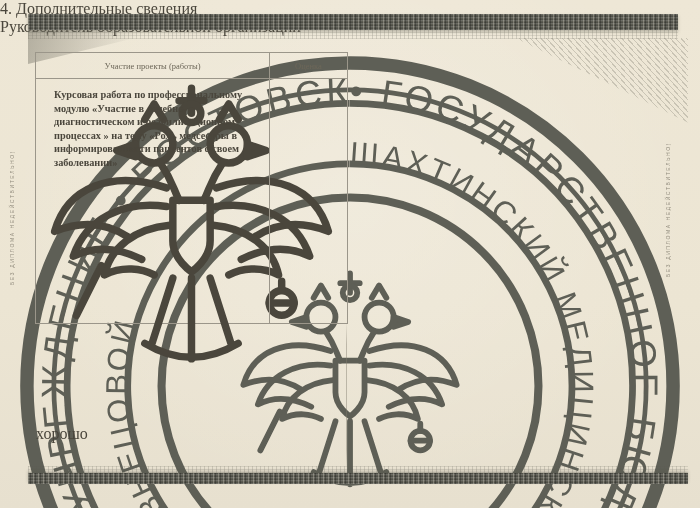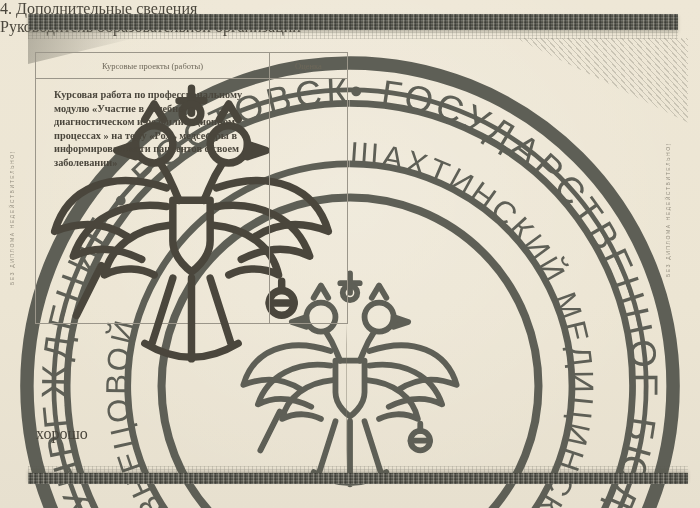--- a/index.html
+++ b/index.html
@@ -108,21 +108,21 @@
   <div class="curl-tl"></div>
   <div class="curl-tr"></div>
   <div class="fold" style="left:346px; top:322px; height:150px;"></div>
 
   <div class="edge-text edge-left">БЕЗ ДИПЛОМА НЕДЕЙСТВИТЕЛЬНО)</div>
   <div class="edge-text edge-right">БЕЗ ДИПЛОМА НЕДЕЙСТВИТЕЛЬНО)</div>
 
   
   <div class="course-table">
     <div class="course-head">
-      <div class="c1">Курсовые проекты (работы)</div>
+      <div class="c1">Участие проекты (работы)</div>
       <div class="c2">Оценка</div>
     </div>
     <div class="course-body">
       <svg class="watermark" viewBox="0 0 100 110">
           <use href="#eagle" stroke-width="1"></use>
         </svg>
       <div class="course-sep"></div>
       <div class="course-title">Курсовая работа по профессиональному модулю «Участие в лечебно-диагностическом и реабилитационном процессах »  на тему  «Роль медсестры в  информированности  пациентов о своем заболевании»</div>
       <div class="course-grade">хорошо</div>
     </div>

